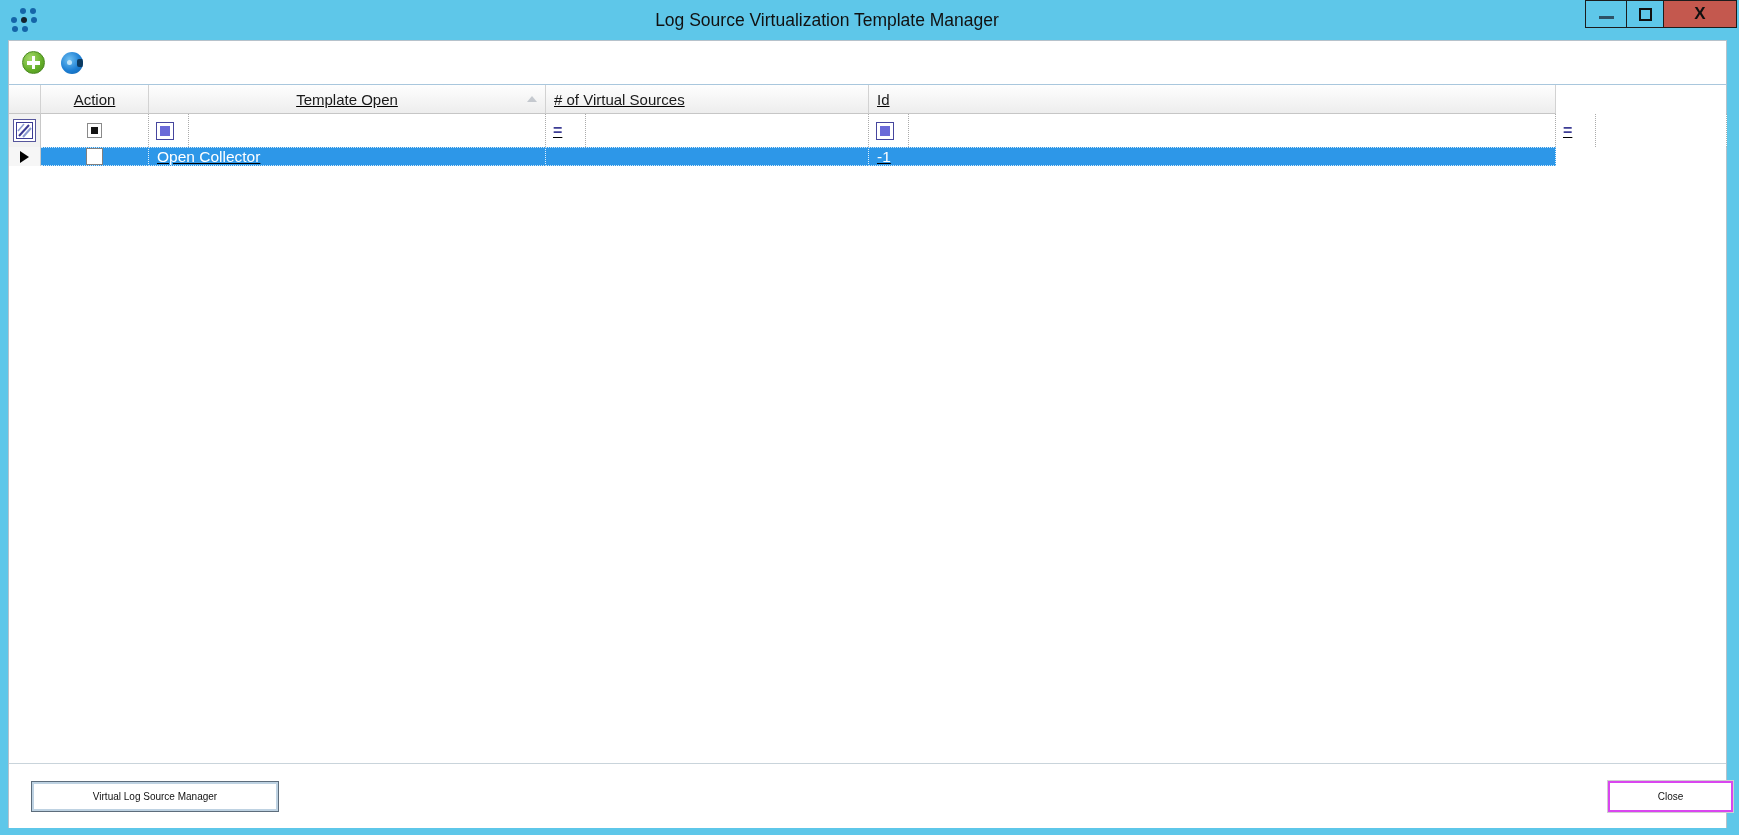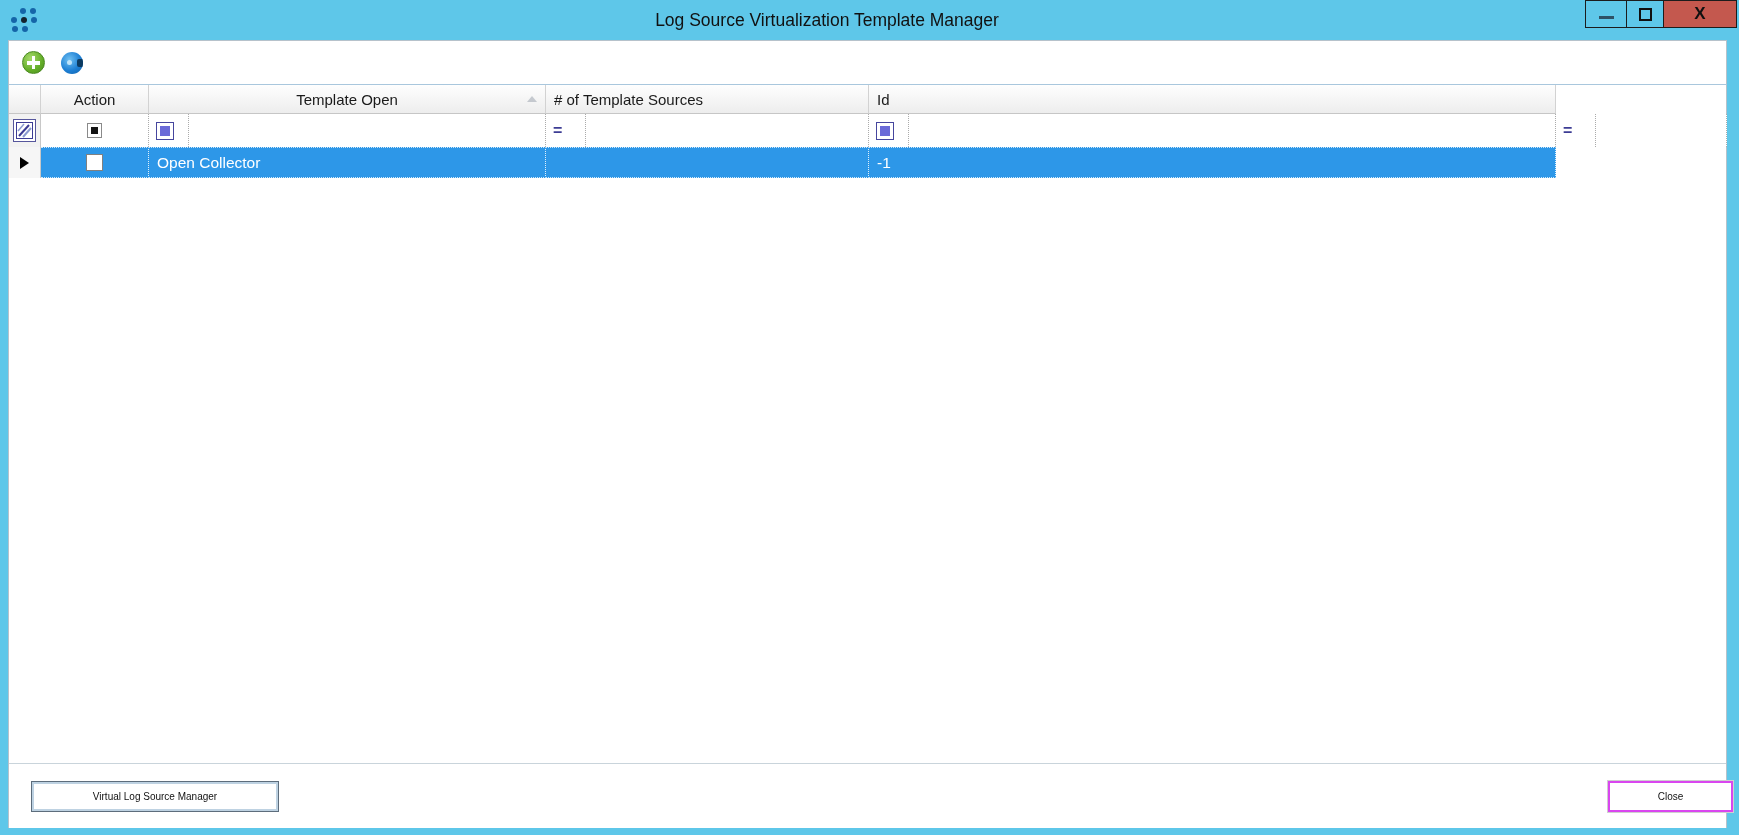--- a/index.html
+++ b/index.html
@@ -45,21 +45,21 @@
   .refresh-icon { position:relative; width:22px; height:22px; border-radius:50%;
               background:radial-gradient(circle at 38% 35%, #6fc0f2, #1d7fd4 55%, #0f5fa8);
               overflow:hidden; }
   .refresh-icon::before { content:""; position:absolute; right:-3px; top:7px; width:9px; height:8px;
               background:#0c3a60; border-radius:2px; }
   .refresh-icon::after { content:""; position:absolute; left:6px; top:8px; width:5px; height:5px;
               border-radius:50%; background:#bfe4fa; }
 
   
   .grid { position:absolute; left:0; top:43px; width:1718px; border-top:1px solid #a9c7dd; }
-  .grid-row { display:grid; grid-template-columns:32px 108px 397px 323px 687px 171px; }
+  .grid-row { display:grid; grid-template-columns:32px 108px 397px 323px 687px 171px;text-decoration:underline; }
   .cell { position:relative; overflow:hidden; }
 
   .header .cell { height:29px; background:linear-gradient(#fefefe,#ededed);
                   border-right:1px solid #d2d2d2; border-bottom:1px solid #c6c6c6;
                   font-size:15px; color:#1a1a1a; display:flex; align-items:center; }
   .header .center { justify-content:center; }
   .header .left { justify-content:flex-start; padding-left:8px; }
   .sort-asc { width:0; height:0; border-left:5px solid transparent; border-right:5px solid transparent;
               border-bottom:6px solid #b4bac2; position:absolute; right:8px; top:11px; opacity:.75; }
 
@@ -73,21 +73,21 @@
   .editor.centered { width:auto; margin:0 auto; border-right:none; padding:0; }
   .op { font-size:16px; font-weight:bold; color:#3c3c94; line-height:1; }
 
   .cb { display:inline-block; background:#fff; position:relative; }
   .cb.ind { width:15px; height:15px; border:1px solid #8a8a8a; }
   .cb.ind::after { content:""; position:absolute; left:3px; top:3px; width:7px; height:7px; background:#141414; }
   .cb.checked { width:18px; height:18px; border:1px solid #46469e; }
   .cb.checked::after { content:""; position:absolute; left:3px; top:3px; width:10px; height:10px; background:#6a6ad8; }
   .cb.rowcb { width:17px; height:17px; border:1px solid #808080; }
 
-  .data .cell { height:31px; background:#2d97e8; color:#fff; font-size:15.5px;
+  .data .cell { height:19px; background:#2d97e8; color:#fff; font-size:15.5px;
                 display:flex; align-items:center;
                 border-right:1px dotted rgba(255,255,255,.85);
                 border-top:1px dotted #cfe9fb; border-bottom:1px dotted #cfe9fb; }
   .data .selcell { background:#f6f6f6; border-right:1px solid #c8c8c8; border-top:none; border-bottom:none;
                    justify-content:center; }
   .data .center { justify-content:center; }
   .data .padded { padding-left:8px; }
   .tri { width:0; height:0; border-left:9px solid #000; border-top:6px solid transparent;
          border-bottom:6px solid transparent; }
 
@@ -150,21 +150,21 @@
       <div class="grid-row header">
         <div class="cell selhead"></div>
         <div class="cell center">
           <span>Action</span>
         </div>
         <div class="cell center">
           <span>Template Open</span>
           <span class="sort-asc"></span>
         </div>
         <div class="cell left">
-          <span># of Template Sources</span>
+          <span># of Virtual Sources</span>
         </div>
         <div class="cell left">
           <span>Id</span>
         </div>
       </div>
 
       <div class="grid-row filter">
         <div class="cell selcell">
           <span class="filter-box">
             <svg width="17" height="17" viewBox="0 0 17 17">

